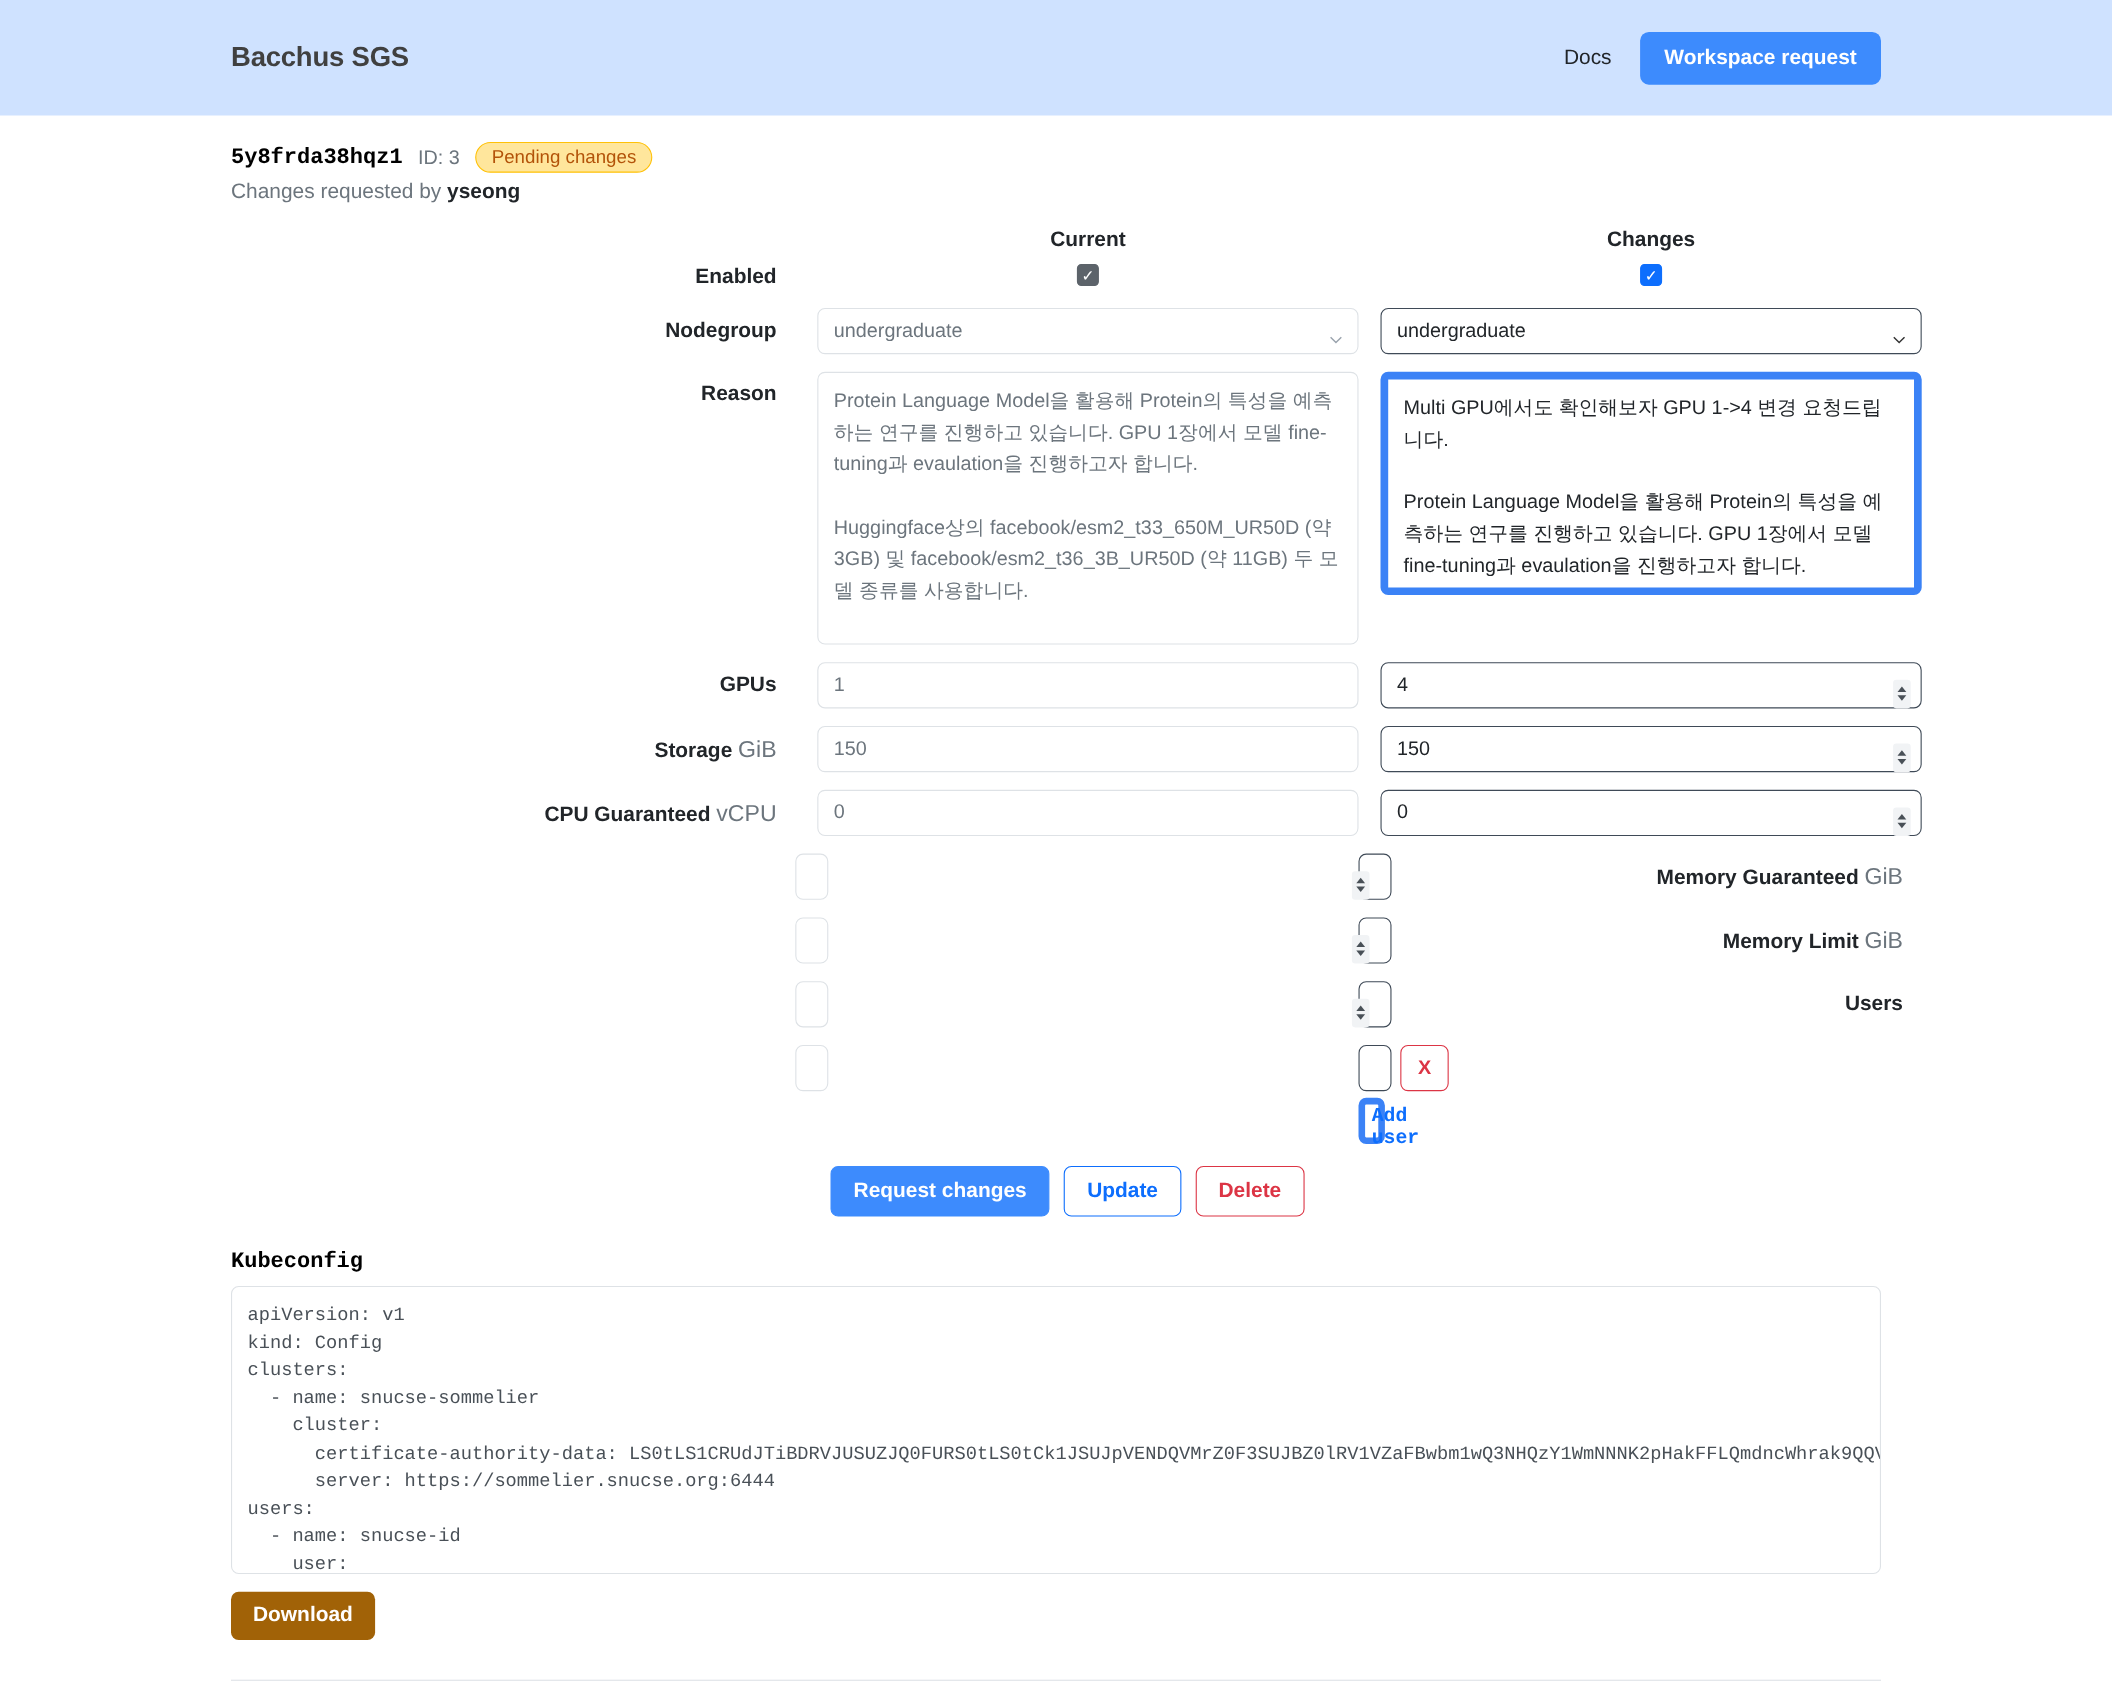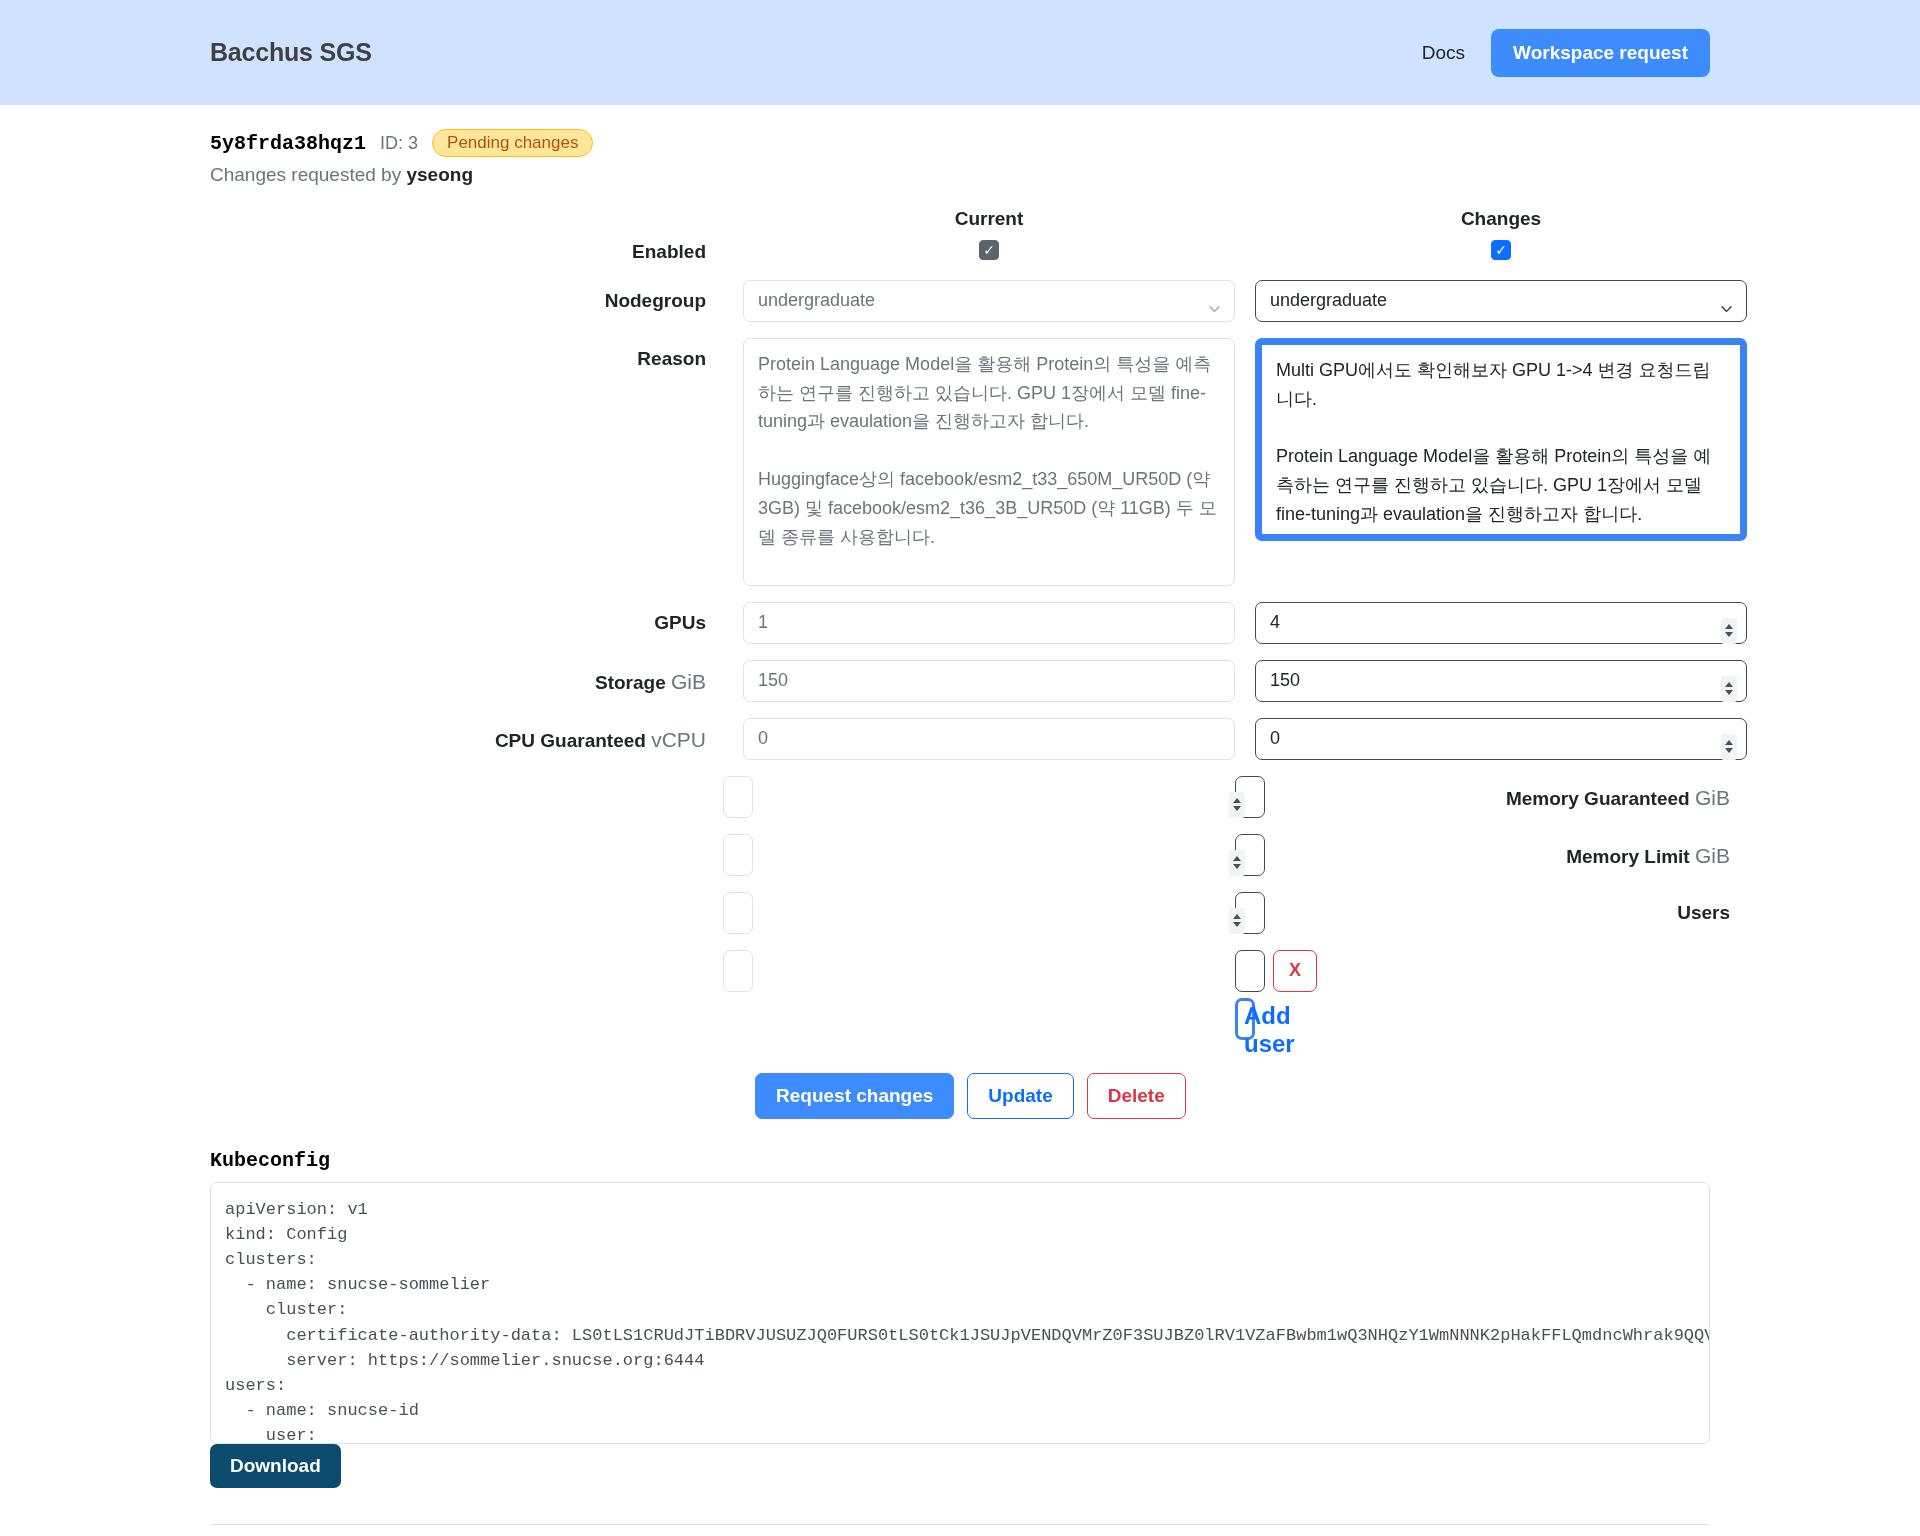--- a/index.html
+++ b/index.html
@@ -195,23 +195,23 @@
   .user-line{ display:flex; gap:8px; }
   .btn-x{
     width:44px;height:42px;flex:none;
     background:#fff;border:1px solid #dc3545;color:#dc3545;
     font-weight:bold;font-size:18px;border-radius:7px;
     cursor:pointer;font-family:inherit;
   }
   .btn-adduser{
     margin-top:6px;
     width:100%;height:42px;
-    background:#fff;border:3px solid #3b82f6;color:#0d6efd;
-    font-weight:bold;font-size:24px;border-radius:7px;
-    cursor:pointer;font-family:Liberation Sans, sans-serif;
+    background:#fff;border:6px solid #3b82f6;color:#0d6efd;
+    font-weight:bold;font-size:18px;border-radius:7px;
+    cursor:pointer;font-family:Liberation Mono, monospace;
   }
 
   
   .actions{
     display:flex; gap:13px;
     margin-top:16px;
     padding-left:545px;
   }
   .btn{
     border-radius:7px;
@@ -245,21 +245,22 @@
   }
   .kube-box pre{
     margin:0;
     font-family:"Liberation Mono", monospace;
     font-size:17px;
     line-height:1.48;
     color:#495057;
     white-space:pre;
   }
   .btn-download{
-    background:#0c4a6e;color:#fff;border:none;
+    margin-top:16px;
+    background:#a16207;color:#fff;border:none;
     border-radius:7px;
     font-family:inherit;font-size:19px;font-weight:bold;
     padding:11px 20px;cursor:pointer;
   }
 
   .footer{
     margin-top:36px;
     border-top:1px solid #dee2e6;
     padding-top:22px;
     font-size:18px;

